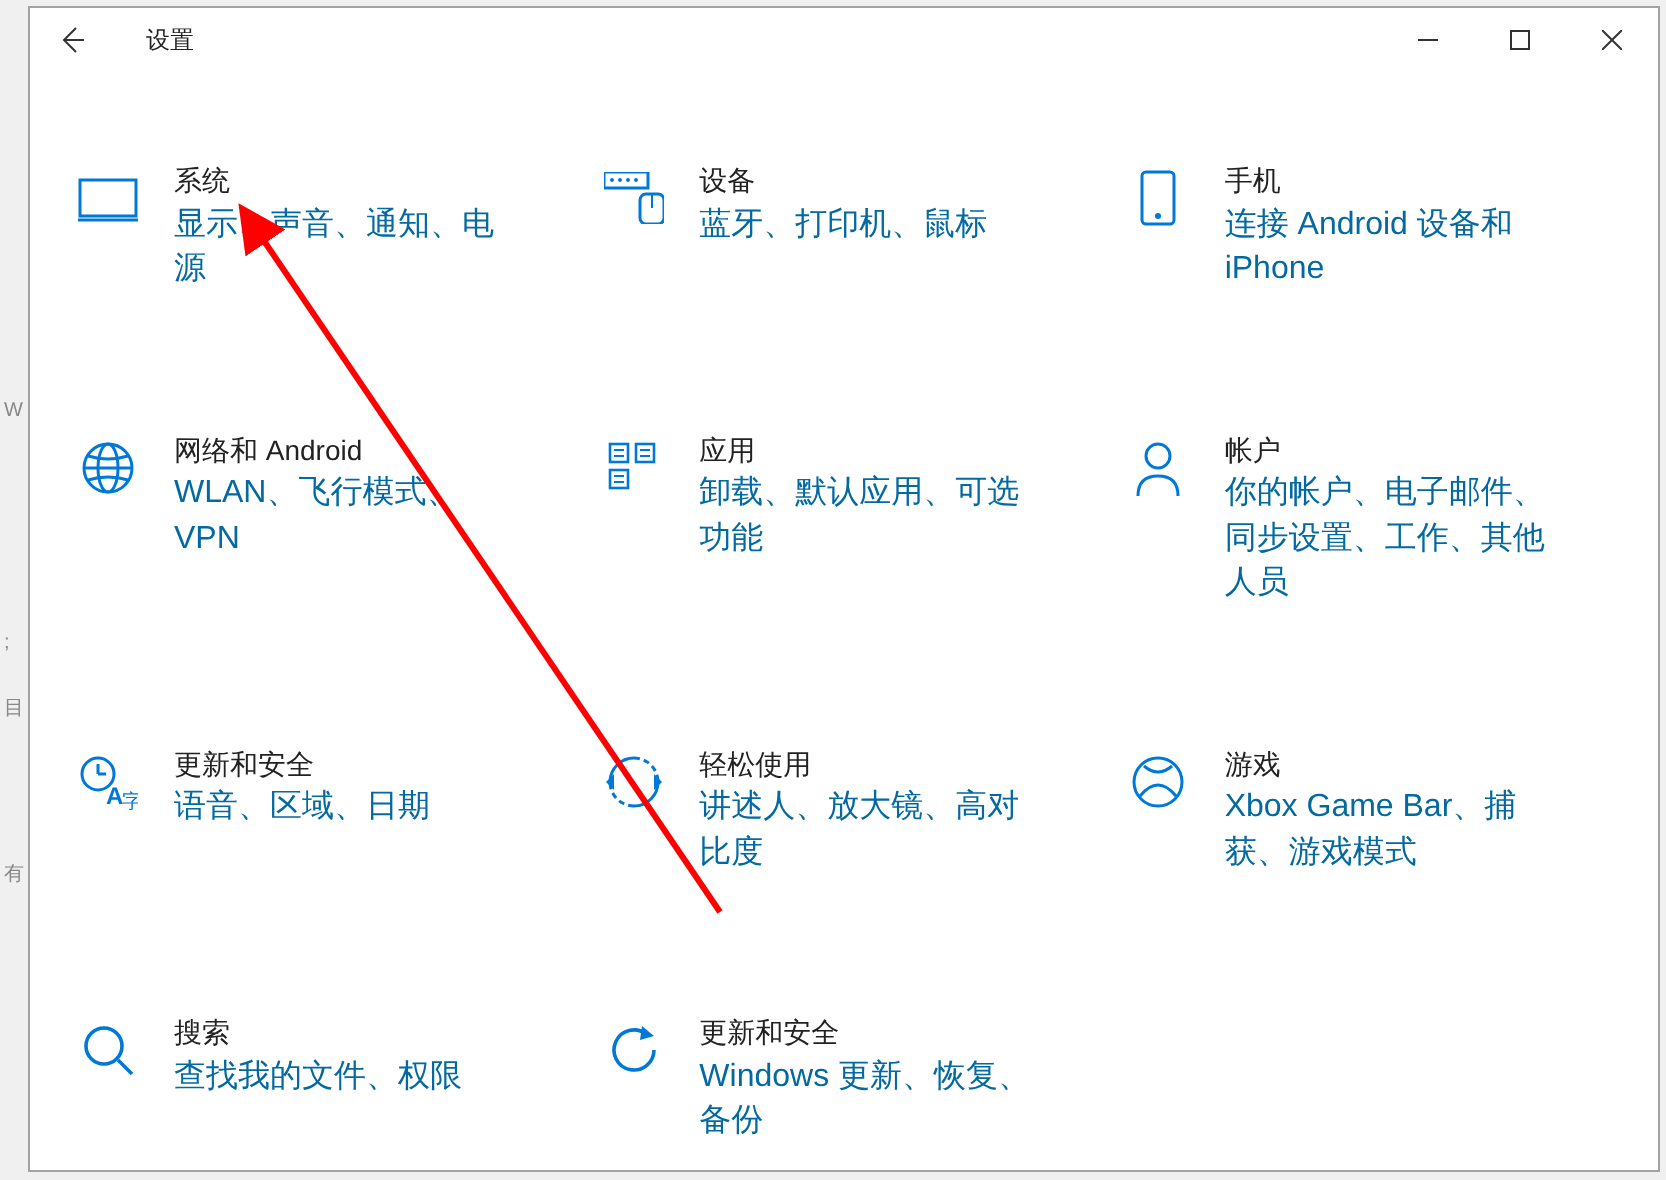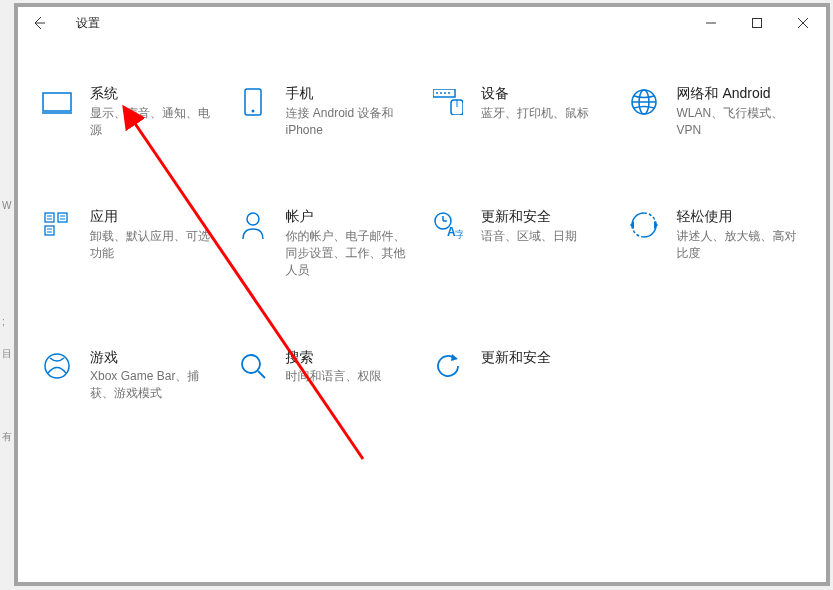--- a/index.html
+++ b/index.html
@@ -14,21 +14,21 @@
       height: 590px;
       position: relative;
     }
     .window {
       position: absolute;
       left: 14px;
       top: 3px;
       width: 816px;
       height: 583px;
       background: #ffffff;
-      border: 4px solid #a3a3a3;
+      border: 1px solid #a3a3a3;
     }
     .titlebar {
       height: 32px;
       display: flex;
       align-items: center;
       position: relative;
     }
     .back-btn {
       width: 42px;
       height: 32px;
@@ -52,21 +52,21 @@
       width: 46px;
       height: 32px;
       display: flex;
       align-items: center;
       justify-content: center;
       cursor: pointer;
     }
     .content {
       padding: 40px 16px 0 16px;
       display: grid;
-      grid-template-columns: repeat(4, 1fr);
+      grid-template-columns: repeat(3, 1fr);
       column-gap: 6px;
       row-gap: 58px;
     }
     .setting-item {
       display: flex;
       align-items: flex-start;
       gap: 16px;
       cursor: pointer;
       padding: 6px;
     }
@@ -84,22 +84,22 @@
       flex-direction: column;
       gap: 3px;
       max-width: 170px;
     }
     .item-title {
       font-size: 14px;
       color: #222;
       line-height: 1.2;
     }
     .item-subtitle {
-      font-size: 12px;
-      color: #737373;
+      font-size: 16px;
+      color: #0369a1;
       line-height: 1.4;
     }
     .arrow-overlay {
       position: absolute;
       pointer-events: none;
       left: 0;
       top: 0;
       width: 100%;
       height: 100%;
     }
@@ -160,51 +160,51 @@
     <div class="setting-item">
       <div class="icon-box">
         <svg width="30" height="24" viewBox="0 0 30 24">
             <rect x="1" y="3" width="28" height="18" stroke="#0078d7" stroke-width="1.5" fill="none"></rect>
             <line x1="-2" y1="23" x2="32" y2="23" stroke="#0078d7" stroke-width="1.5"></line>
           </svg>
       </div>
       <div class="item-text">
         <span class="item-title">系统</span>
         <span class="item-subtitle">显示、声音、通知、电源</span>
-      </div>
-    </div>
-
-    <div class="setting-item">
-      <div class="icon-box">
-        <svg width="18" height="28" viewBox="0 0 18 28">
-            <rect x="1" y="1" width="16" height="26" rx="2" stroke="#0078d7" stroke-width="1.5" fill="none"></rect>
-            <circle cx="9" cy="23" r="1.5" fill="#0078d7"></circle>
-          </svg>
-      </div>
-      <div class="item-text">
-        <span class="item-title">手机</span>
-        <span class="item-subtitle">连接 Android 设备和 iPhone</span>
       </div>
     </div>
 
     <div class="setting-item">
       <div class="icon-box">
         <svg width="30" height="26" viewBox="0 0 30 26">
             <rect x="0" y="0" width="22" height="8" stroke="#0078d7" stroke-width="1.5" fill="none"></rect>
             <circle cx="4" cy="4" r="1" fill="#0078d7"></circle>
             <circle cx="8" cy="4" r="1" fill="#0078d7"></circle>
             <circle cx="12" cy="4" r="1" fill="#0078d7"></circle>
             <circle cx="16" cy="4" r="1" fill="#0078d7"></circle>
             <rect x="18" y="11" width="12" height="15" rx="3" stroke="#0078d7" stroke-width="1.5" fill="#fff"></rect>
             <line x1="24" y1="11" x2="24" y2="18" stroke="#0078d7" stroke-width="1"></line>
           </svg>
       </div>
       <div class="item-text">
         <span class="item-title">设备</span>
         <span class="item-subtitle">蓝牙、打印机、鼠标</span>
+      </div>
+    </div>
+
+    <div class="setting-item">
+      <div class="icon-box">
+        <svg width="18" height="28" viewBox="0 0 18 28">
+            <rect x="1" y="1" width="16" height="26" rx="2" stroke="#0078d7" stroke-width="1.5" fill="none"></rect>
+            <circle cx="9" cy="23" r="1.5" fill="#0078d7"></circle>
+          </svg>
+      </div>
+      <div class="item-text">
+        <span class="item-title">手机</span>
+        <span class="item-subtitle">连接 Android 设备和 iPhone</span>
       </div>
     </div>
 
     <div class="setting-item">
       <div class="icon-box">
         <svg width="28" height="28" viewBox="0 0 28 28">
             <circle cx="14" cy="14" r="12" stroke="#0078d7" stroke-width="1.5" fill="none"></circle>
             <ellipse cx="14" cy="14" rx="5" ry="12" stroke="#0078d7" stroke-width="1.5" fill="none"></ellipse>
             <line x1="2" y1="14" x2="26" y2="14" stroke="#0078d7" stroke-width="1.5"></line>
             <path d="M4 8 Q14 11 24 8" stroke="#0078d7" stroke-width="1.5" fill="none"></path>
@@ -300,34 +300,35 @@
 
     <div class="setting-item">
       <div class="icon-box">
         <svg width="28" height="28" viewBox="0 0 28 28">
             <circle cx="12" cy="12" r="9" stroke="#0078d7" stroke-width="1.8" fill="none"></circle>
             <line x1="19" y1="19" x2="26" y2="26" stroke="#0078d7" stroke-width="1.8"></line>
           </svg>
       </div>
       <div class="item-text">
         <span class="item-title">搜索</span>
-        <span class="item-subtitle">时间和语言、权限</span>
+        <span class="item-subtitle">查找我的文件、权限</span>
       </div>
     </div>
 
 
     <div class="setting-item">
       <div class="icon-box">
         <svg width="28" height="28" viewBox="0 0 28 28">
             <path d="M24 14 A10 10 0 1 1 20 6" stroke="#0078d7" stroke-width="1.8" fill="none"></path>
             <polygon points="18,2 24,7 17,9" fill="#0078d7"></polygon>
           </svg>
       </div>
       <div class="item-text">
         <span class="item-title">更新和安全</span>
+        <span class="item-subtitle">Windows 更新、恢复、备份</span>
       </div>
     </div>
 
   </div>
 
   <svg class="arrow-overlay">
     <defs>
       <marker id="arrowhead" markerWidth="8" markerHeight="8" refX="1" refY="4" orient="auto">
         <polygon points="0 0, 8 4, 0 8" fill="#ff0000"></polygon>
       </marker>

